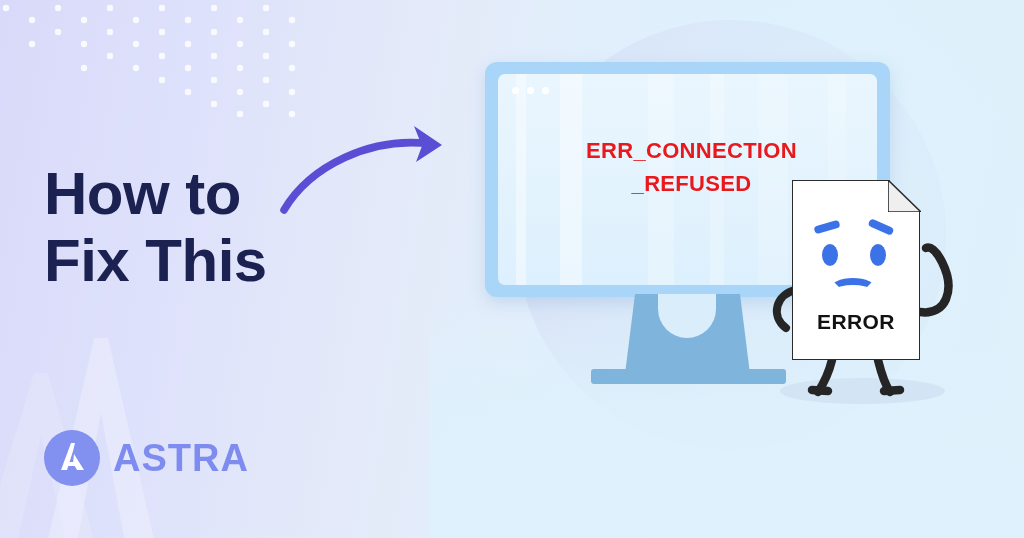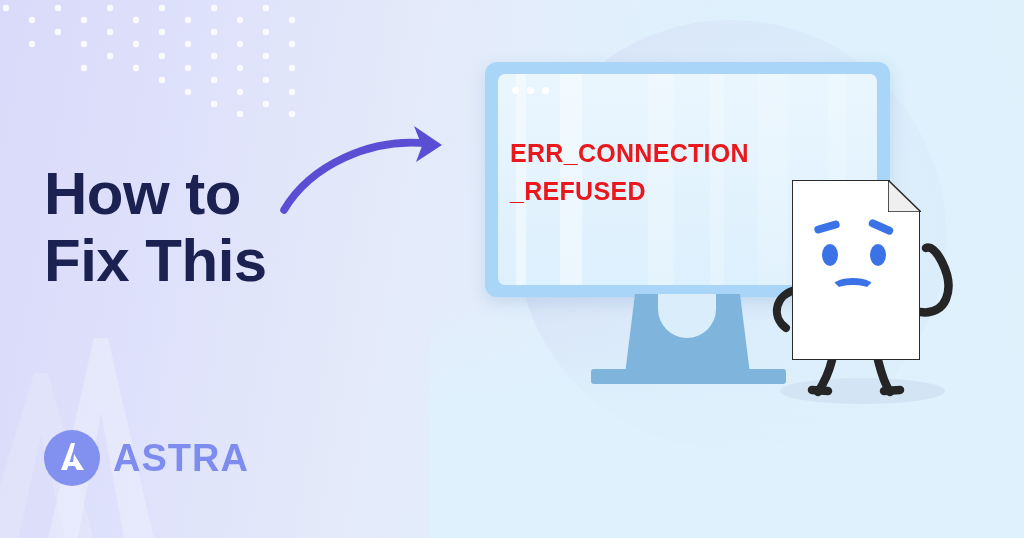--- a/index.html
+++ b/index.html
@@ -78,24 +78,25 @@
     position:absolute; left:13px; top:12px;
     width:379px; height:211px;
     border-radius:7px;
     overflow:hidden;
     background:linear-gradient(180deg,#eaf6fe 0%, #ddf0fd 100%);
   }
   .streak{ position:absolute; top:0; height:100%; background:rgba(255,255,255,.42); }
   .screen-dots{ position:absolute; left:14px; top:13px; display:flex; gap:8px; }
   .screen-dots i{ width:7px; height:7px; border-radius:50%; background:#ffffff; display:block; }
   .err-text{
-    position:absolute; left:12px; top:60px; width:379px;
+    position:absolute; left:4px; top:60px; width:379px;
+    text-align:center;
     color:#e8181c;
     font-weight:bold;
-    font-size:25px;
+    font-size:22px;
     line-height:1.52;
     letter-spacing:.3px;
     white-space:pre-line;
   }
   .monitor-neck{
     position:absolute; left:140px; top:232px;
     width:125px; height:80px;
     background:#7fb4dd;
     clip-path: polygon(8% 0%, 92% 0%, 100% 100%, 0% 100%);
   }
@@ -284,20 +285,21 @@
     <svg class="doc-fold" viewBox="0 0 33 32">
       <path d="M0 0 L33 32 L0 32 Z" fill="#efefef" stroke="#2b2b2b" stroke-width="1.6"></path>
     </svg>
 
     <div class="face">
       <div class="brow left"></div>
       <div class="brow right"></div>
       <div class="eye left"></div>
       <div class="eye right"></div>
       <div class="mouth"></div>
+      <div class="err-label">ERROR</div>
     </div>
   </div>
 
   <div class="logo">
     <div class="logo-mark">
       <svg viewBox="0 0 56 56" width="56" height="56">
         <path d="M17 40 L27 13 L31 13 L29 21 L23 40 Z" fill="#ffffff"></path>
         <path d="M30 24 L40 40 L33 40 L29 33 Z" fill="#ffffff"></path>
         <path d="M24 32 L34 32 L36 36 L22 36 Z" fill="#ffffff"></path>
       </svg>

